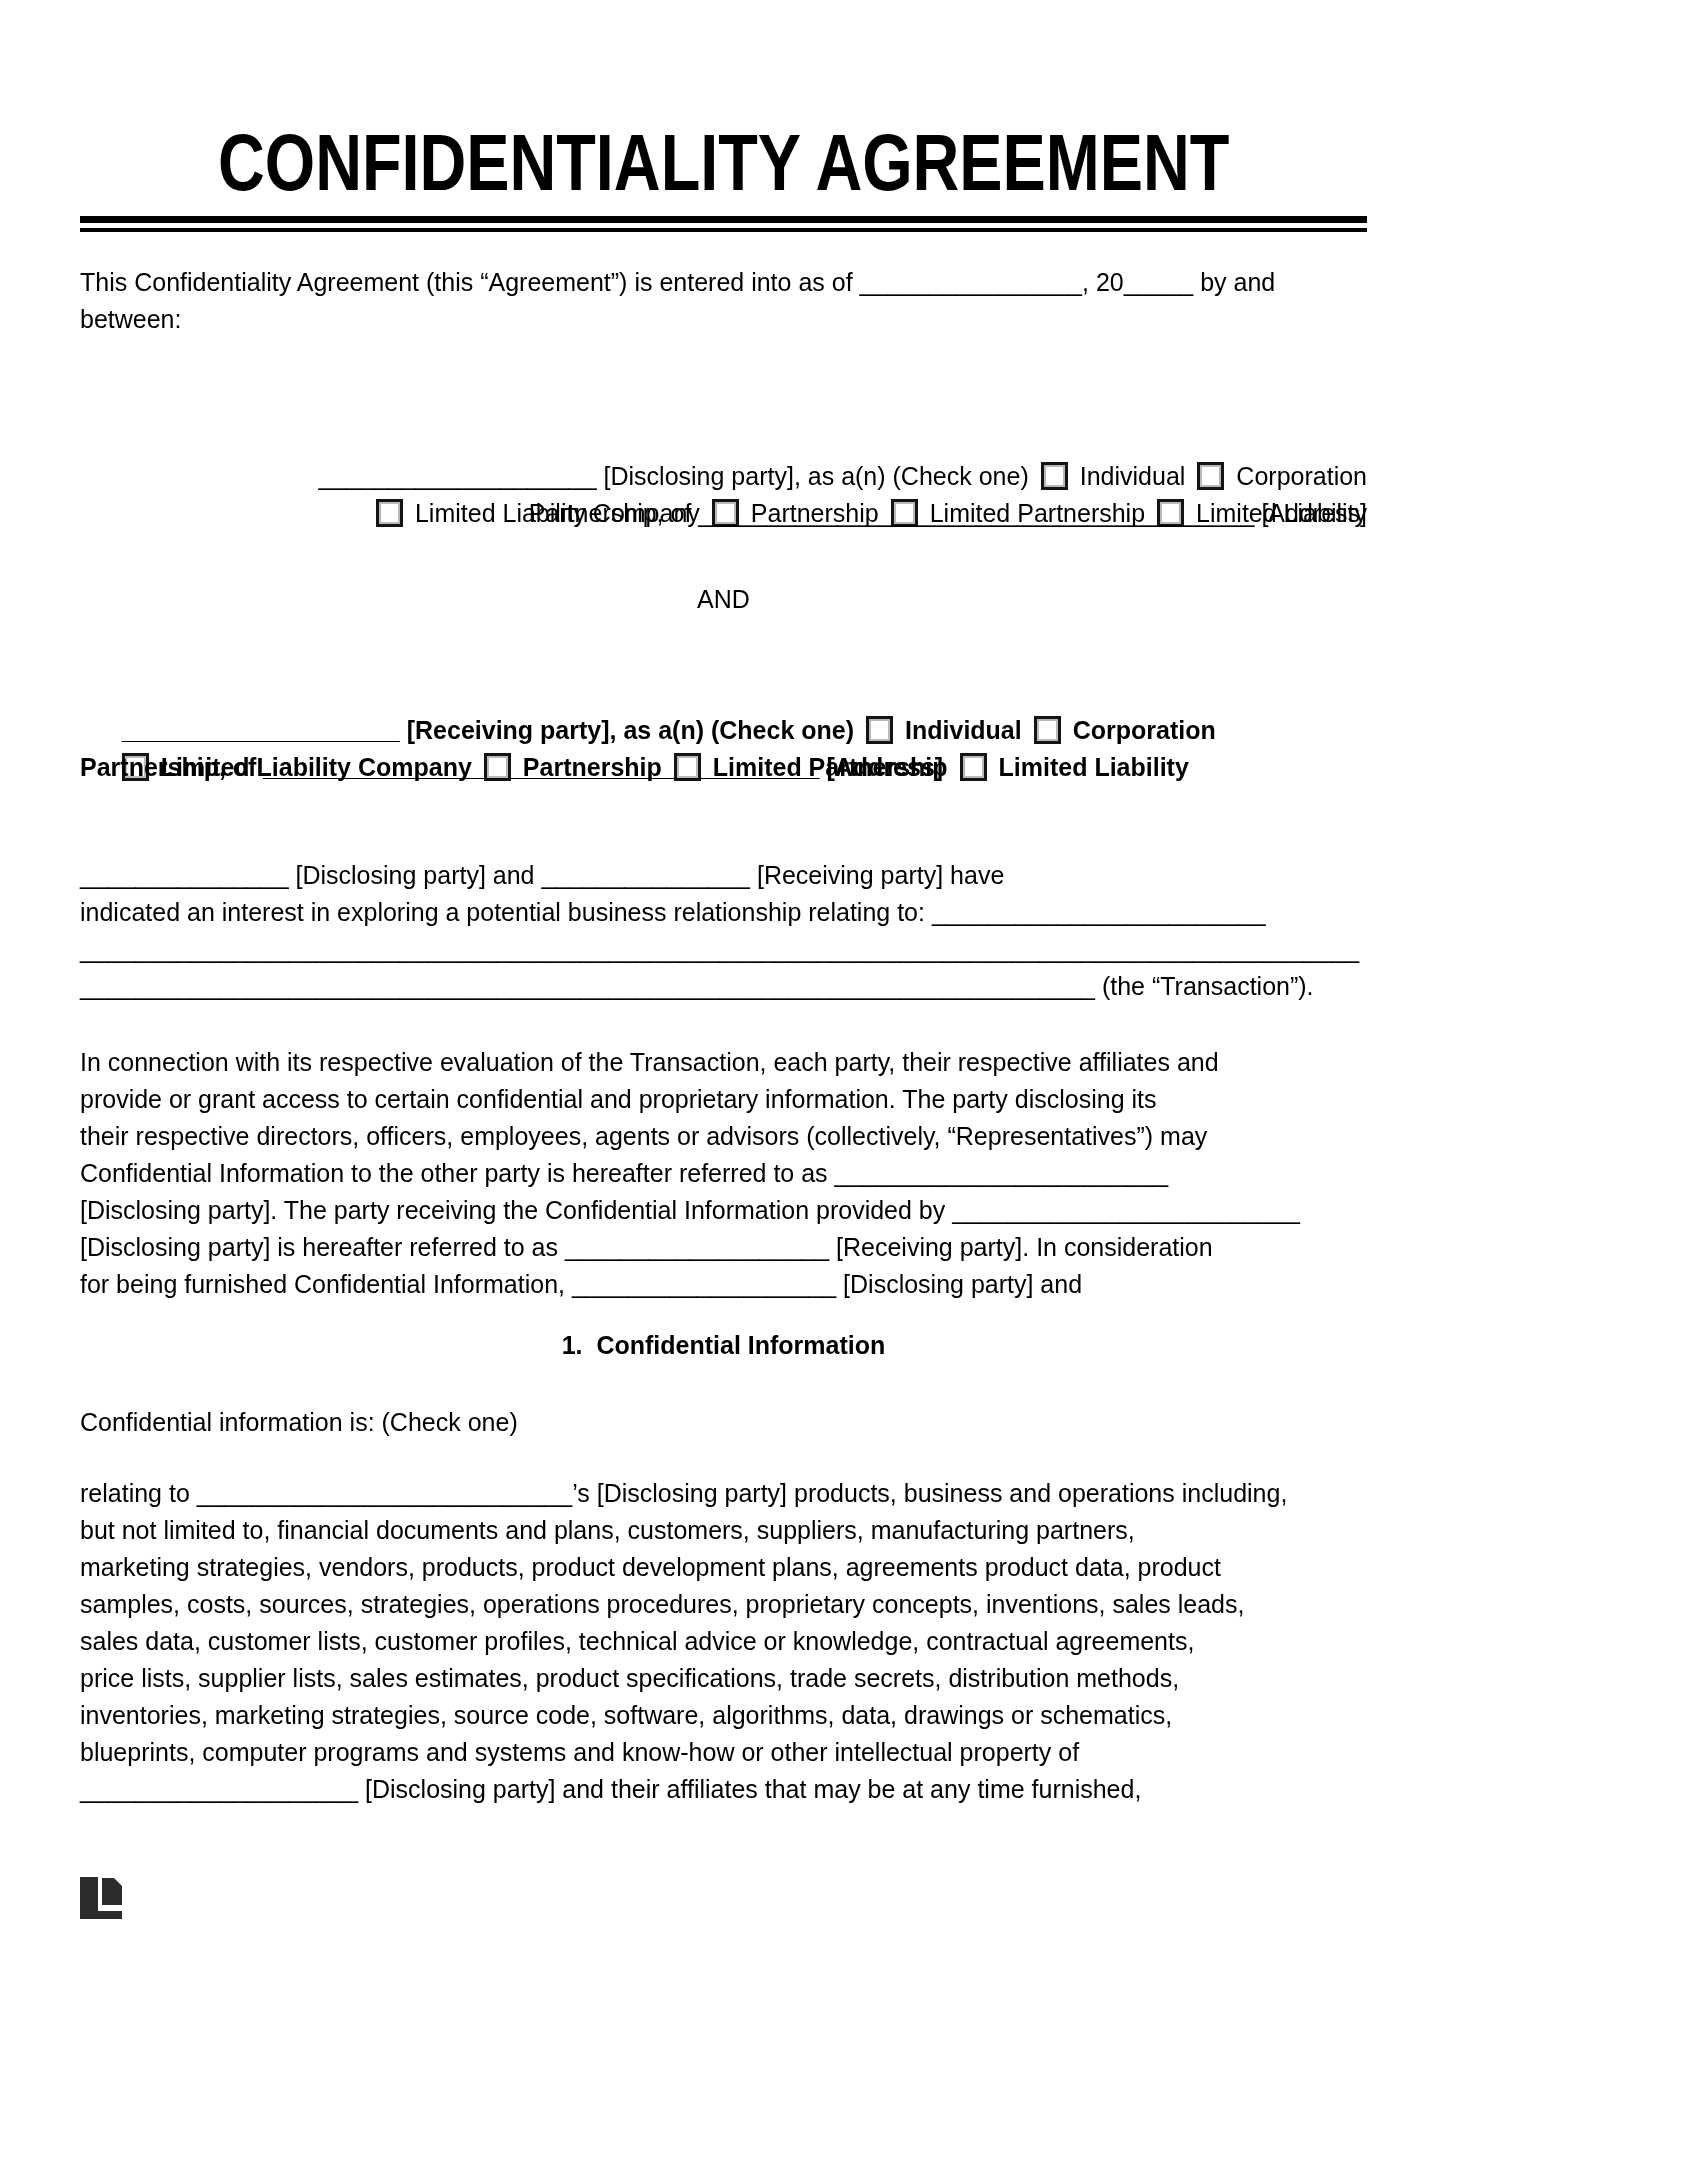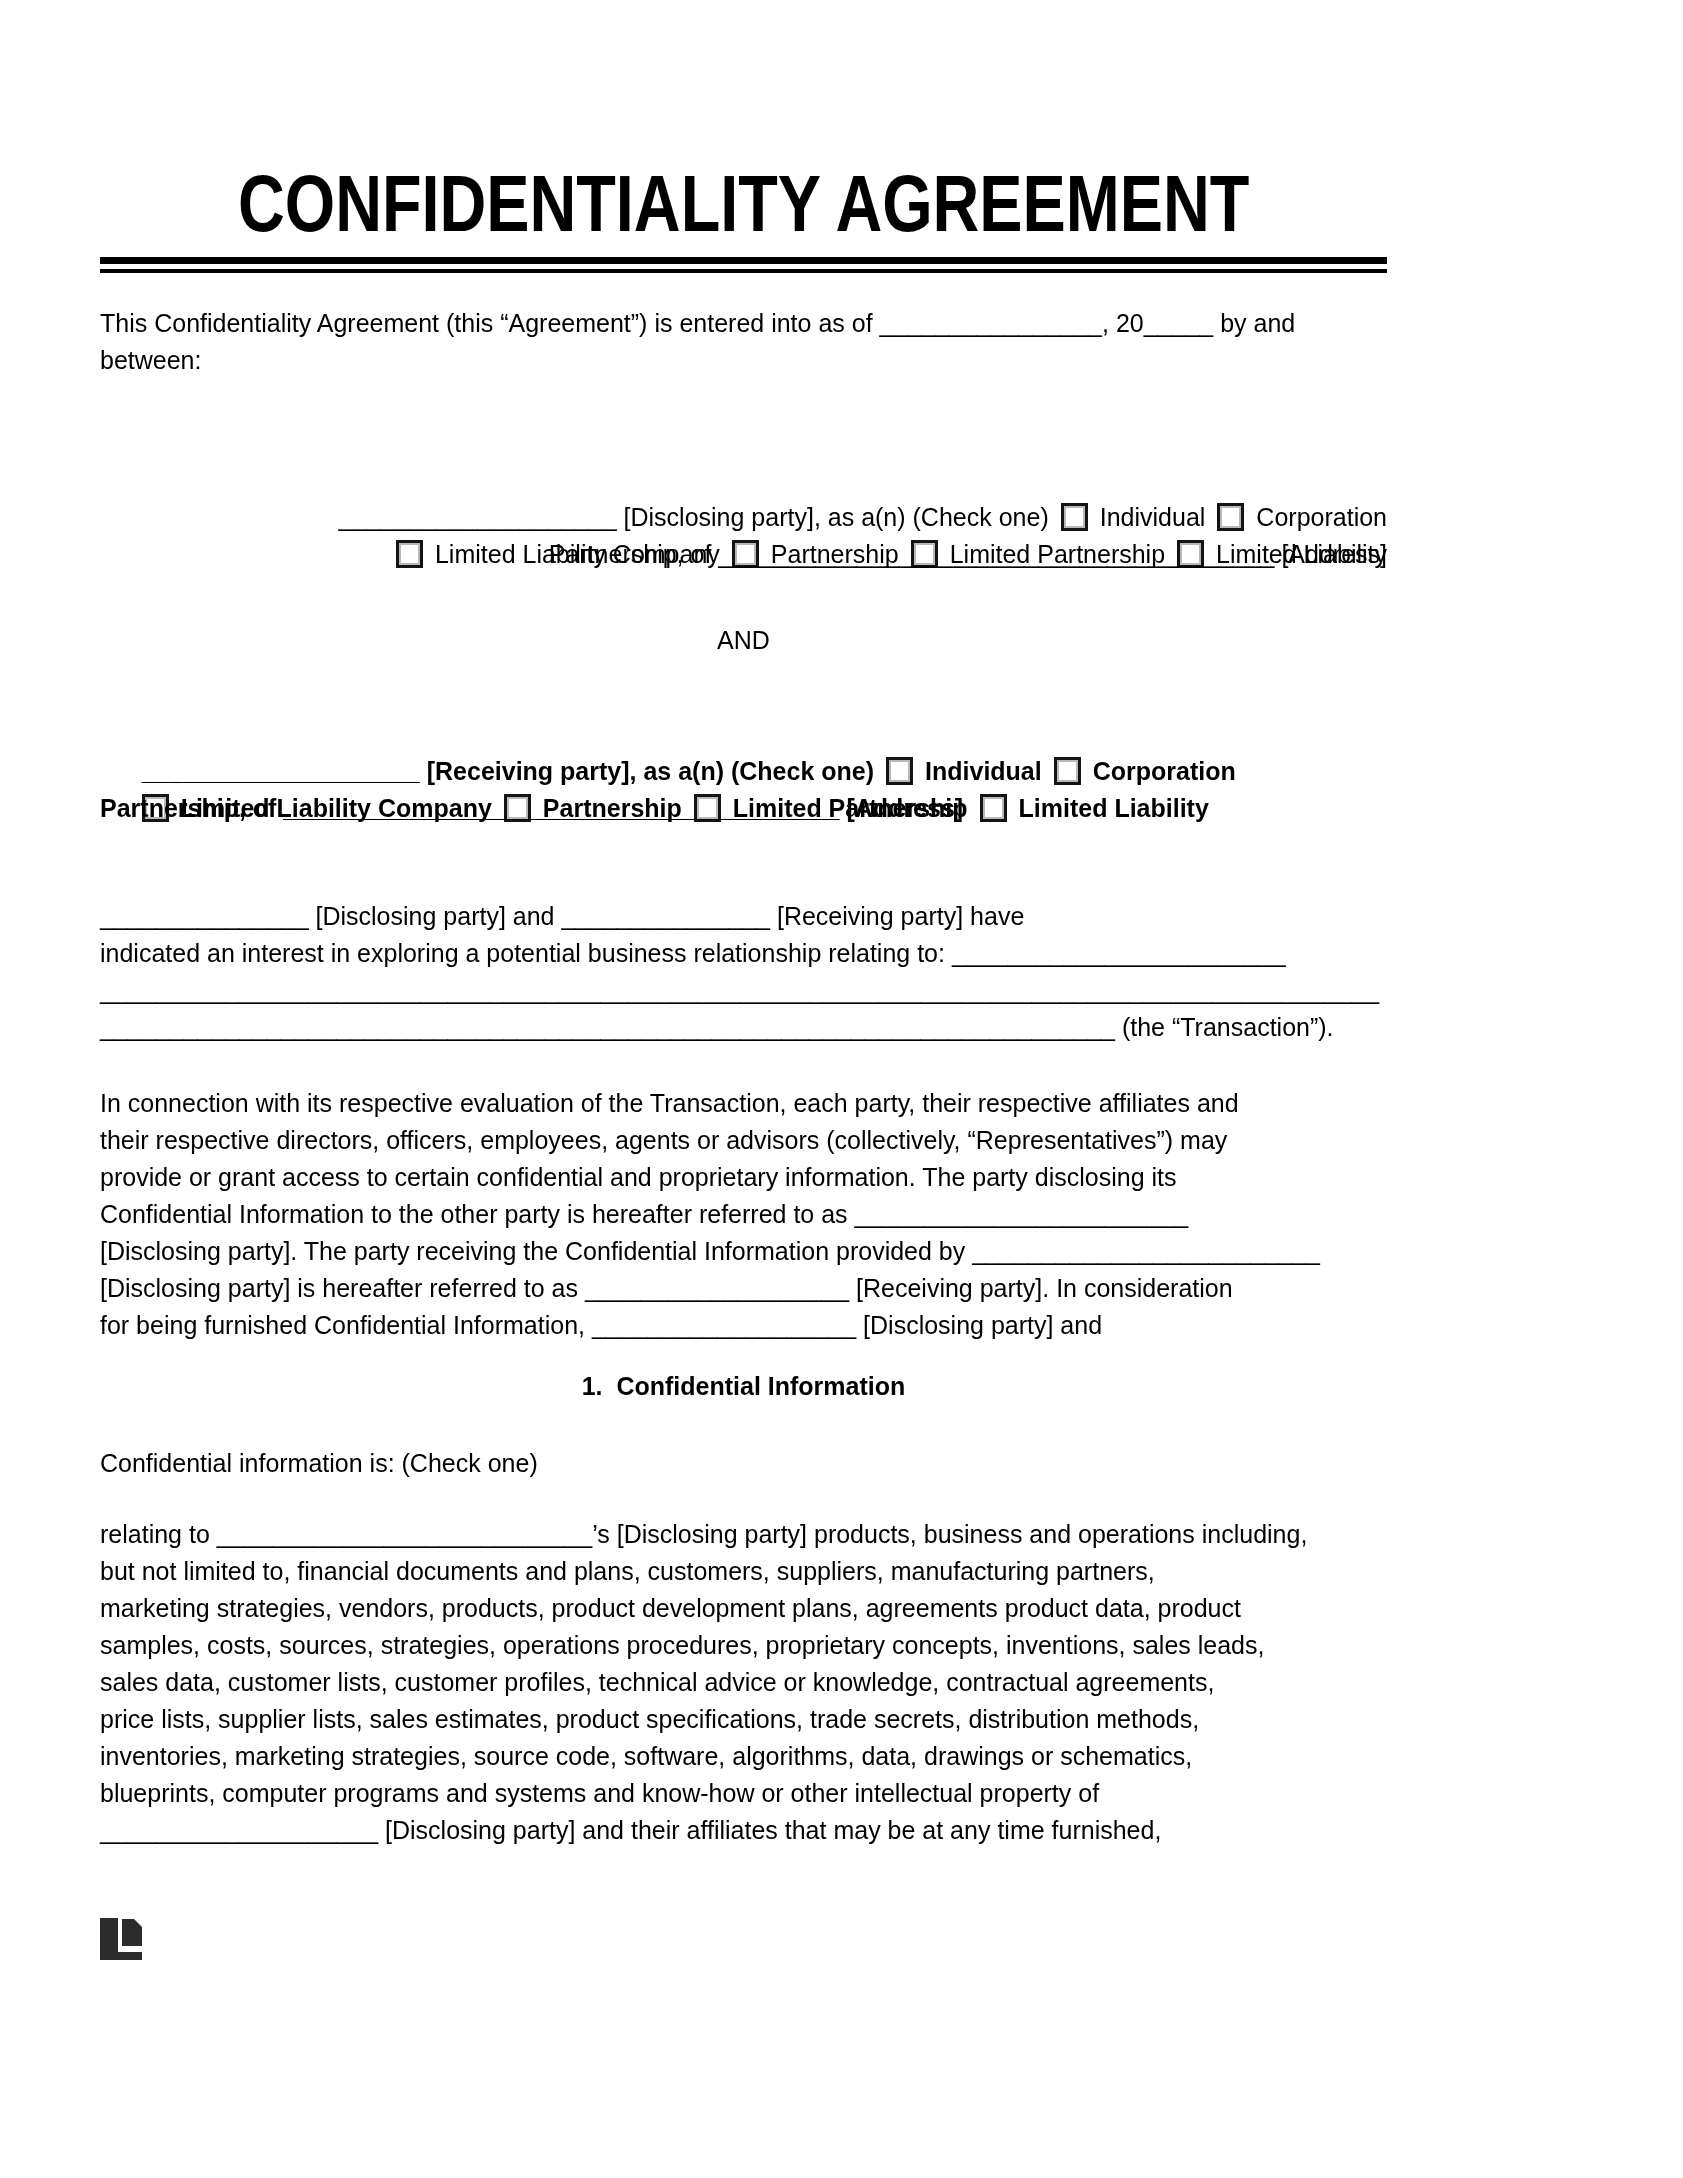--- a/index.html
+++ b/index.html
@@ -1,21 +1,21 @@
 <!DOCTYPE html>
 <html><head>
 <meta charset="utf-8">
 <style>
   html,body{margin:0;padding:0;background:#ffffff;}
   body{
     width:1683px;height:2178px;position:relative;
     font-family:"Liberation Sans","DejaVu Sans",sans-serif;
     font-size:25px;color:#000;
   }
-  .doc{width:1287px;margin-left:100px;padding-top:118px;}
+  .doc{width:1287px;margin-left:80px;padding-top:77px;}
   .title-wrap{text-align:center;margin-top:42px;height:87px;line-height:87px;}
   .doc-title{
     display:inline-block;margin:0;font-size:79px;font-weight:bold;
     letter-spacing:0px;transform:scaleX(0.82);transform-origin:center;
     white-space:pre;
   }
   .title-rule{height:5px;border-top:7px solid #000;border-bottom:4px solid #000;margin-top:10px;}
   .line{height:37px;line-height:37px;white-space:pre;}
   .center{text-align:center;}
   .bold{font-weight:bold;}
@@ -78,22 +78,22 @@
 
   <section class="p-relationship">
     <div class="line">_______________ [Disclosing party] and _______________ [Receiving party] have</div>
     <div class="line">indicated an interest in exploring a potential business relationship relating to: ________________________</div>
     <div class="line">____________________________________________________________________________________________</div>
     <div class="line">_________________________________________________________________________ (the “Transaction”).</div>
   </section>
 
   <section class="p-connection">
     <div class="line">In connection with its respective evaluation of the Transaction, each party, their respective affiliates and</div>
+    <div class="line">provide or grant access to certain confidential and proprietary information. The party disclosing its</div>
     <div class="line">their respective directors, officers, employees, agents or advisors (collectively, “Representatives”) may</div>
-    <div class="line">provide or grant access to certain confidential and proprietary information. The party disclosing its</div>
     <div class="line">Confidential Information to the other party is hereafter referred to as ________________________</div>
     <div class="line">[Disclosing party]. The party receiving the Confidential Information provided by _________________________</div>
     <div class="line">[Disclosing party] is hereafter referred to as ___________________ [Receiving party]. In consideration</div>
     <div class="line">for being furnished Confidential Information, ___________________ [Disclosing party] and</div>
   </section>
 
   <div class="line center p-heading">1.  Confidential Information</div>
 
   <div class="line p-prompt">Confidential information is: (Check one)</div>
 

